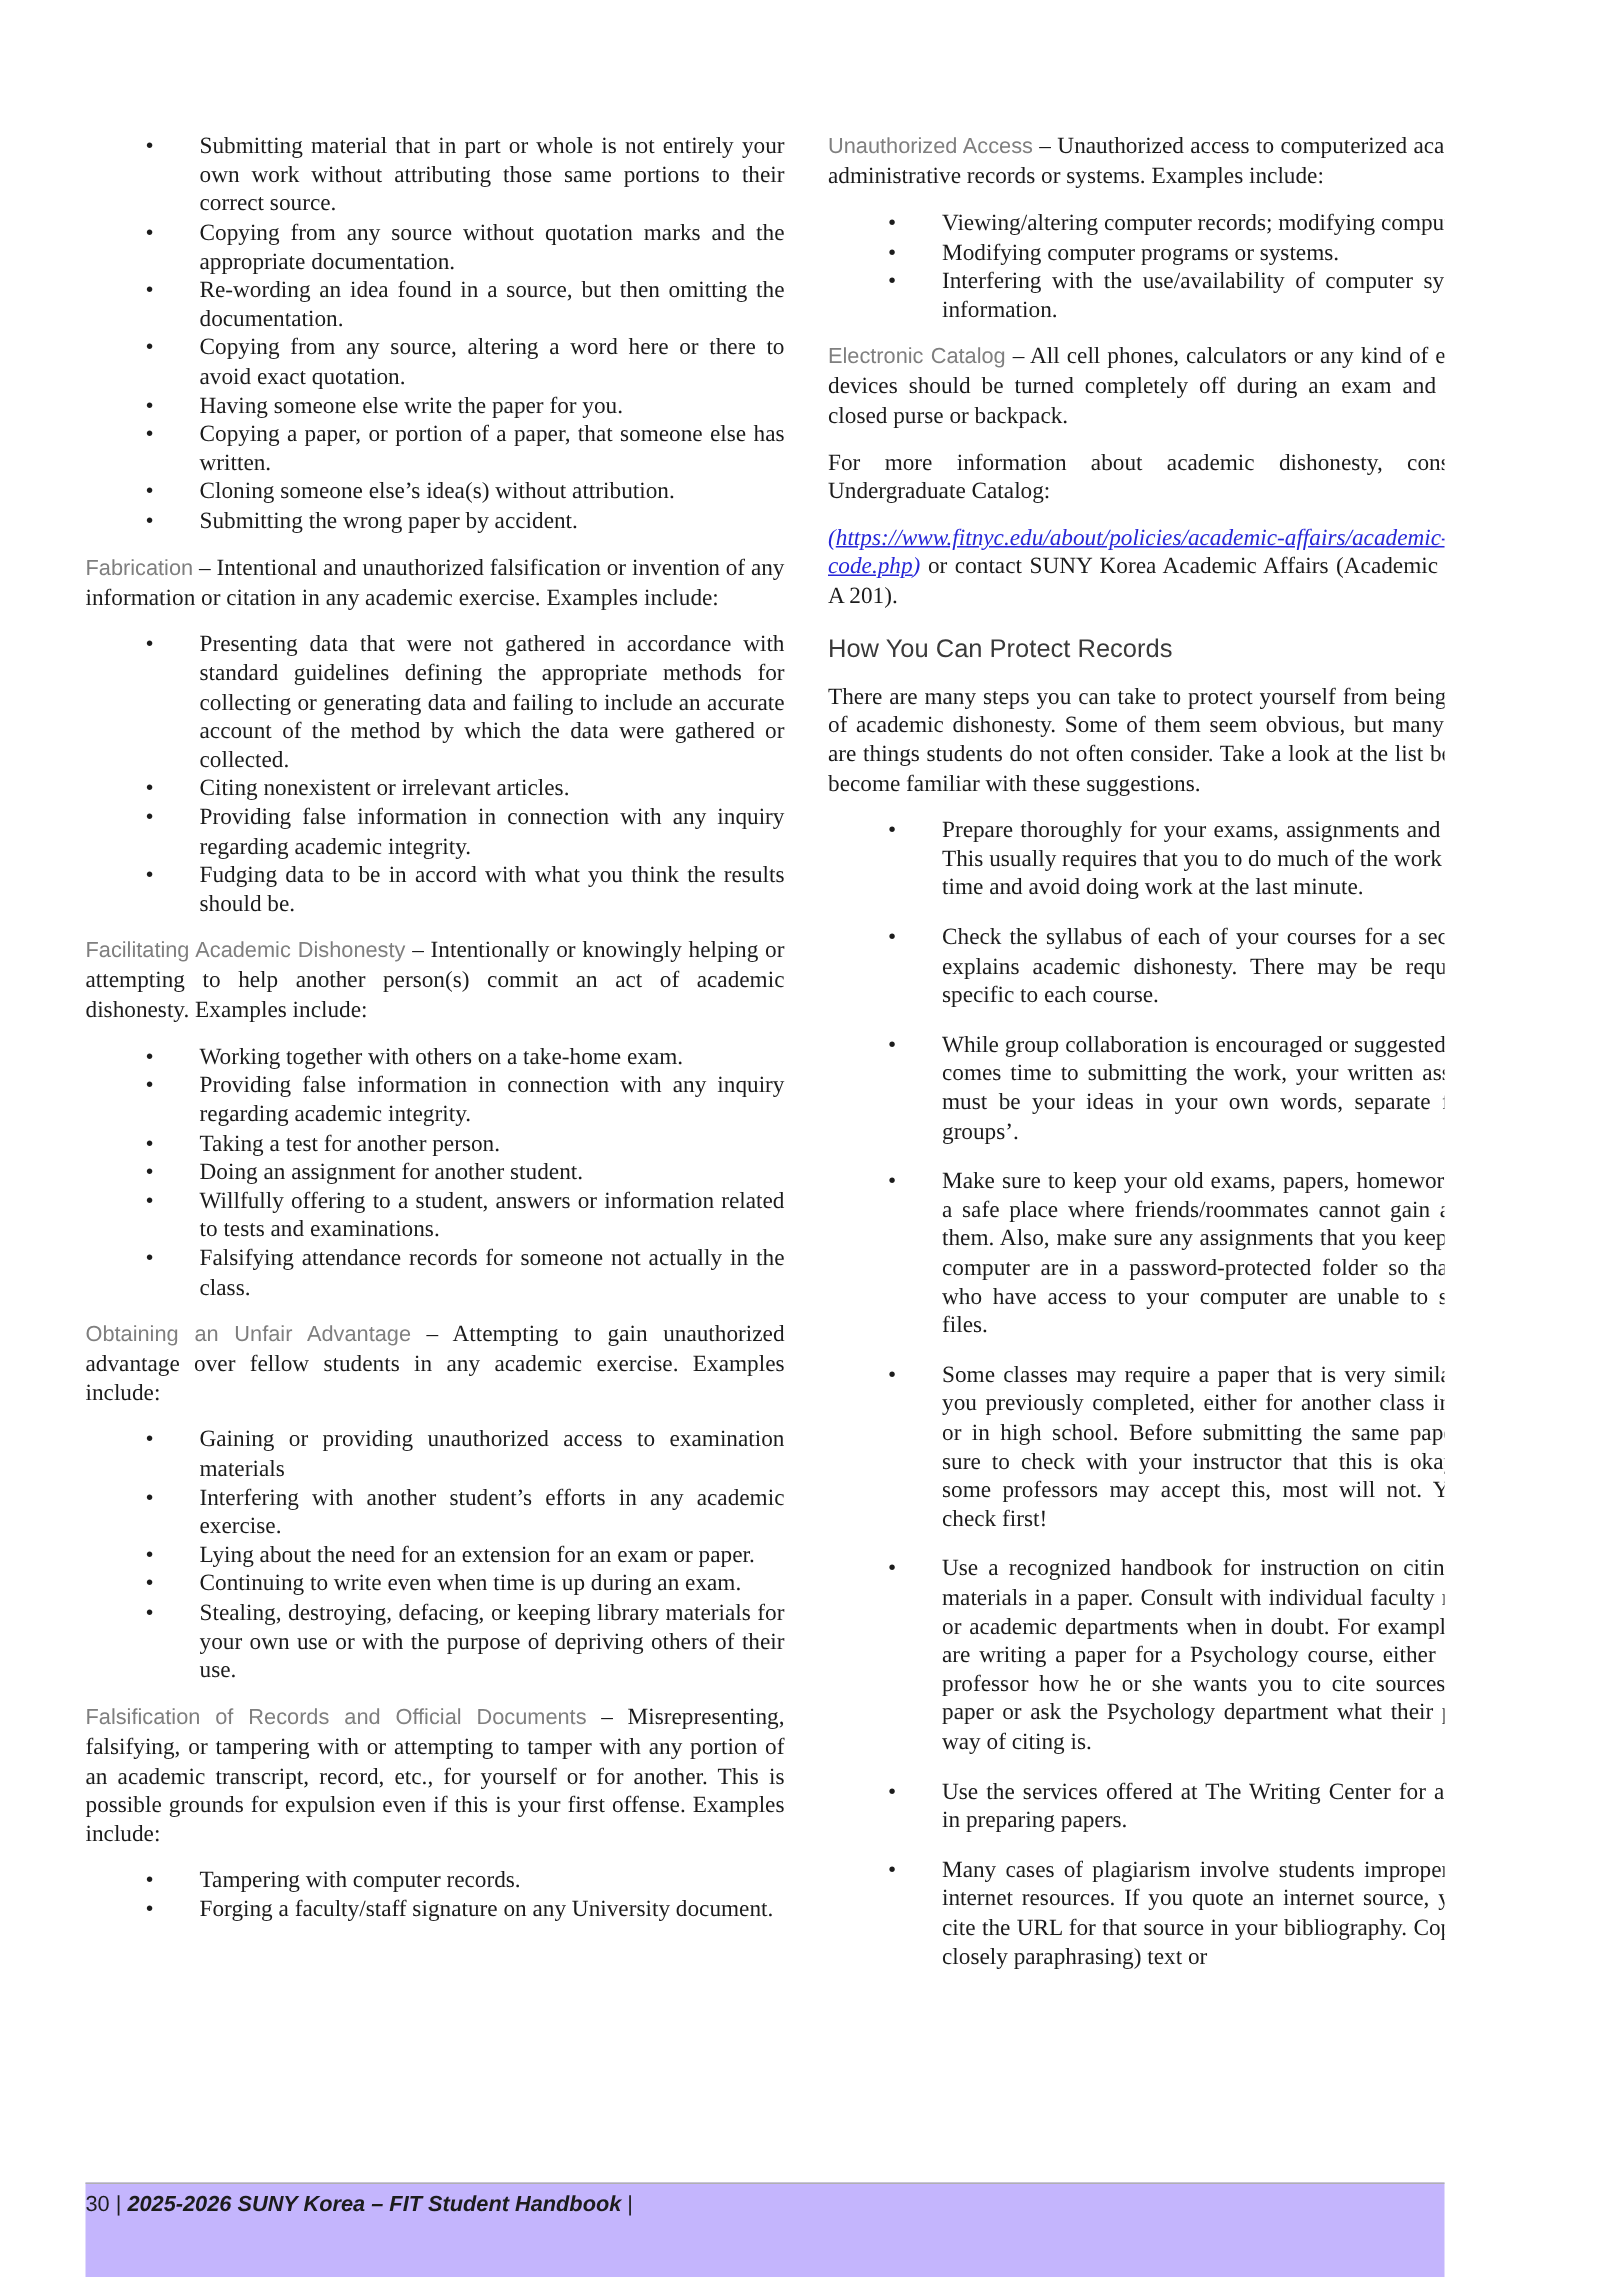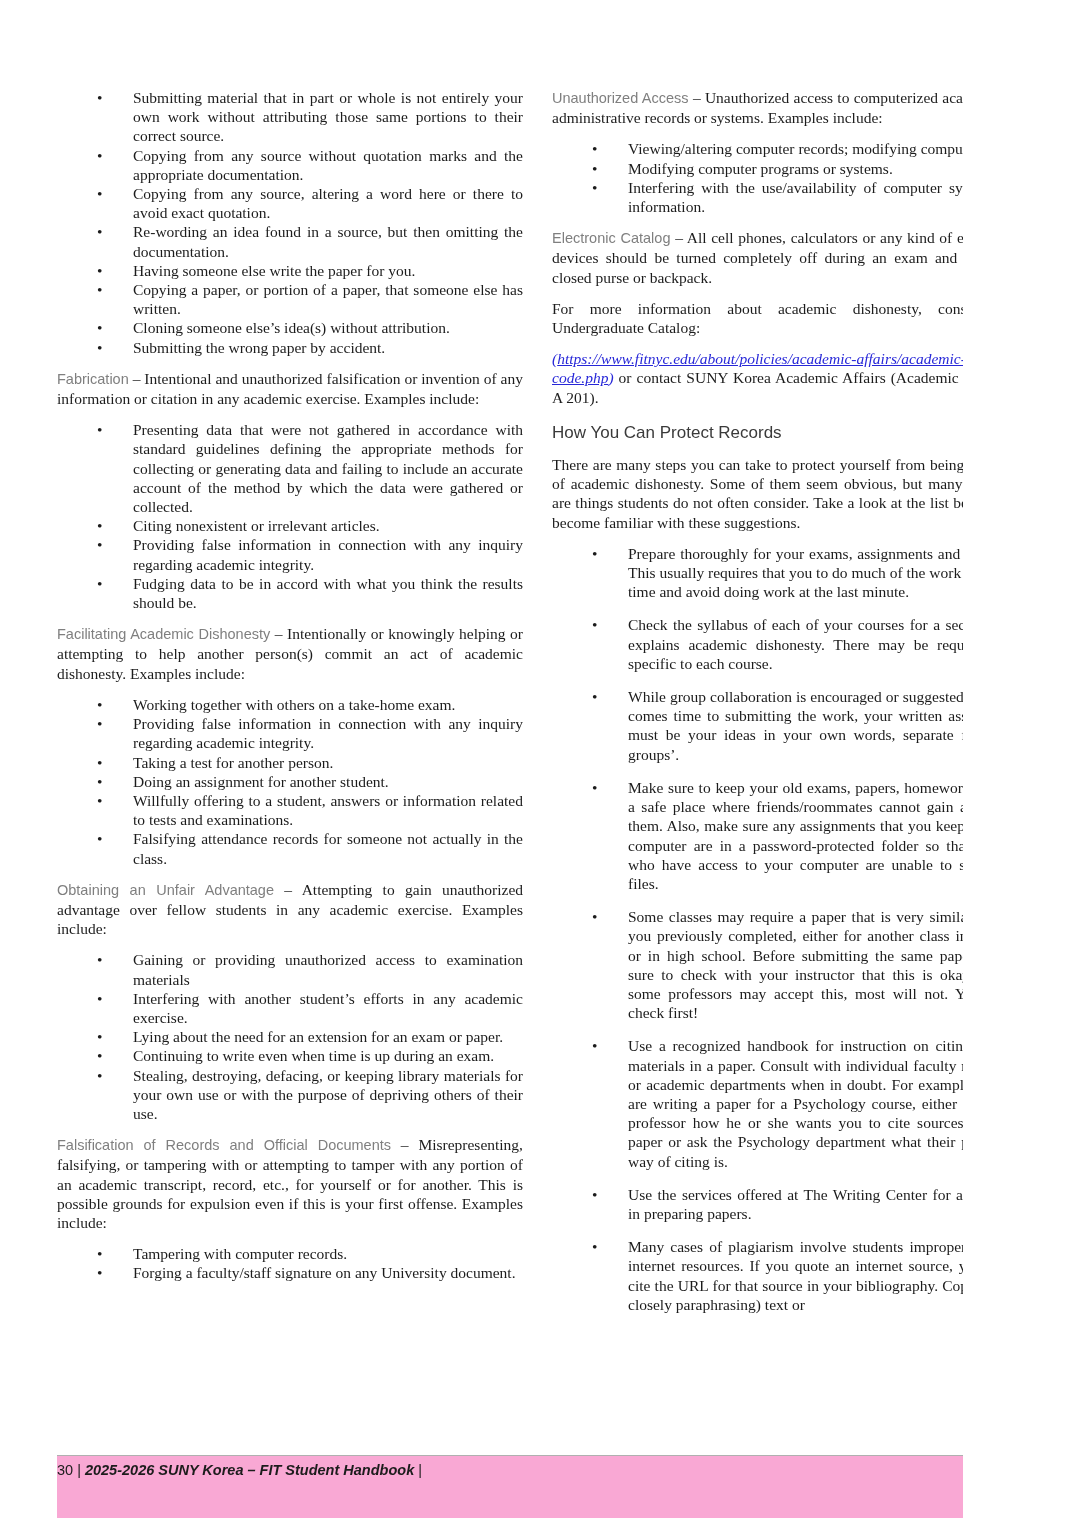--- a/index.html
+++ b/index.html
@@ -12,36 +12,36 @@
   .col > ul:first-child{margin-top:0;}
   .col li{position:relative;padding-left:76px;}
   .col li::before{content:"\2022";position:absolute;left:40px;}
   .lead{font-family:"Liberation Sans",sans-serif;font-size:14.5px;color:#7f7f7f;}
   .gap-top{margin-top:26px;}
   ul.spaced li + li{margin-top:14px;}
   .linkline{font-style:italic;color:#2727d8;}
   .linkline .after{font-style:normal;color:#1c1c1c;}
   a.doclink{color:#2727d8;text-decoration:underline;font-style:italic;}
   h2.protect{font-family:"Liberation Sans",sans-serif;font-size:17px;font-weight:400;color:#3a3a3a;margin:16px 0 13px;text-align:left;}
-  .footer{position:absolute;left:57px;width:961px;top:1455px;bottom:0;background:#f9a8d4;border-top:1px solid #b0b0b0;padding-top:6px;font-family:"Liberation Sans",sans-serif;font-size:14.5px;color:#1c1c1c;text-align:left;}
+  .footer{position:absolute;left:57px;width:961px;top:1455px;bottom:0;background:#c4b5fd;border-top:1px solid #b0b0b0;padding-top:6px;font-family:"Liberation Sans",sans-serif;font-size:14.5px;color:#1c1c1c;text-align:left;}
   .footer .hb{font-style:italic;font-weight:700;}
   .footer span{margin-right:4px;}
 </style>
 </head>
 <body>
 
 <div class="page">
   <div class="columns">
 
     <div class="col">
       <ul>
         <li>Submitting material that in part or whole is not entirely your own work without attributing those same portions to their correct source.</li>
         <li>Copying from any source without quotation marks and the appropriate documentation.</li>
+        <li>Re-wording an idea found in a source, but then omitting the documentation.</li>
         <li>Copying from any source, altering a word here or there to avoid exact quotation.</li>
-        <li>Re-wording an idea found in a source, but then omitting the documentation.</li>
         <li>Having someone else write the paper for you.</li>
         <li>Copying a paper, or portion of a paper, that someone else has written.</li>
         <li>Cloning someone else’s idea(s) without attribution.</li>
         <li>Submitting the wrong paper by accident.</li>
       </ul>
 
       <p class="gap-top"><span class="lead">Fabrication</span><span> – Intentional and unauthorized falsification or invention of any information or citation in any academic exercise. Examples include:</span></p>
       <ul>
         <li>Presenting data that were not gathered in accordance with standard guidelines defining the appropriate methods for collecting or generating data and failing to include an accurate account of the method by which the data were gathered or collected.</li>
         <li>Citing nonexistent or irrelevant articles.</li>

